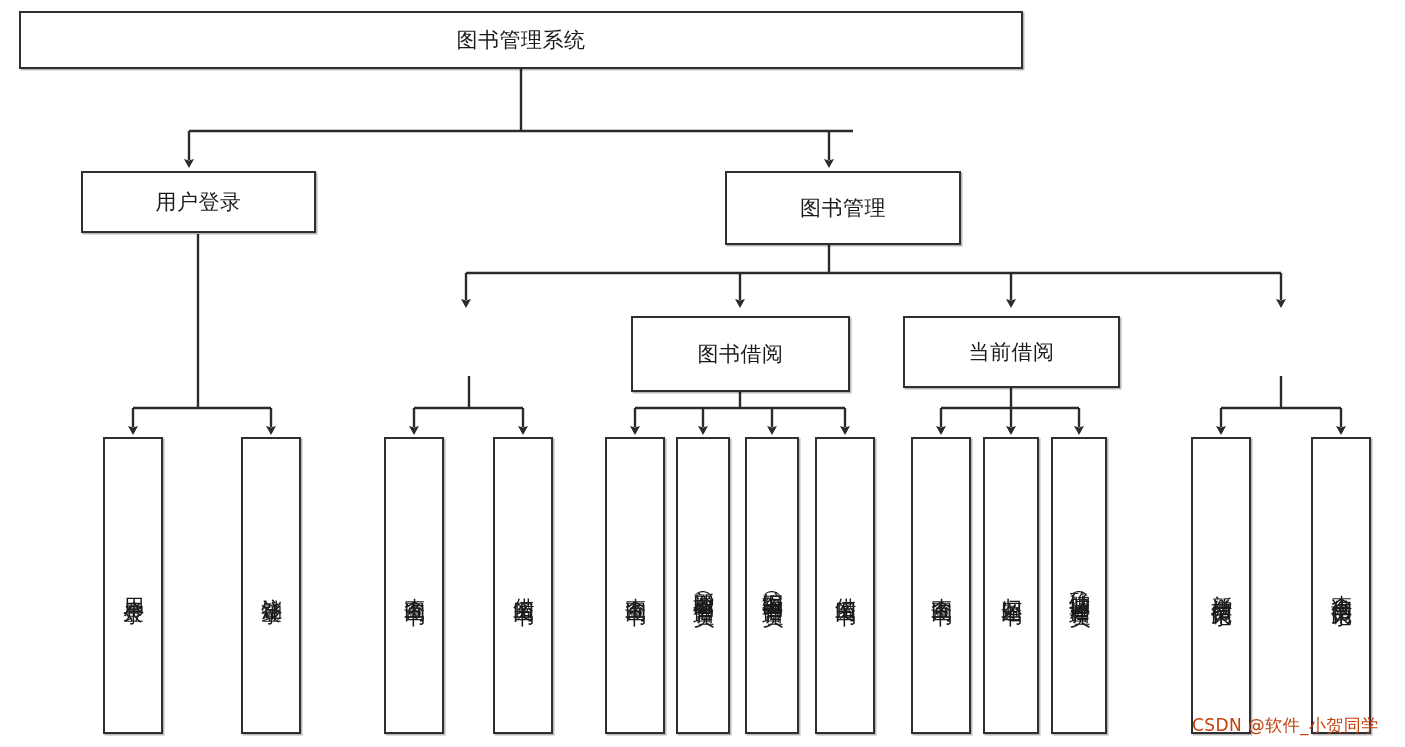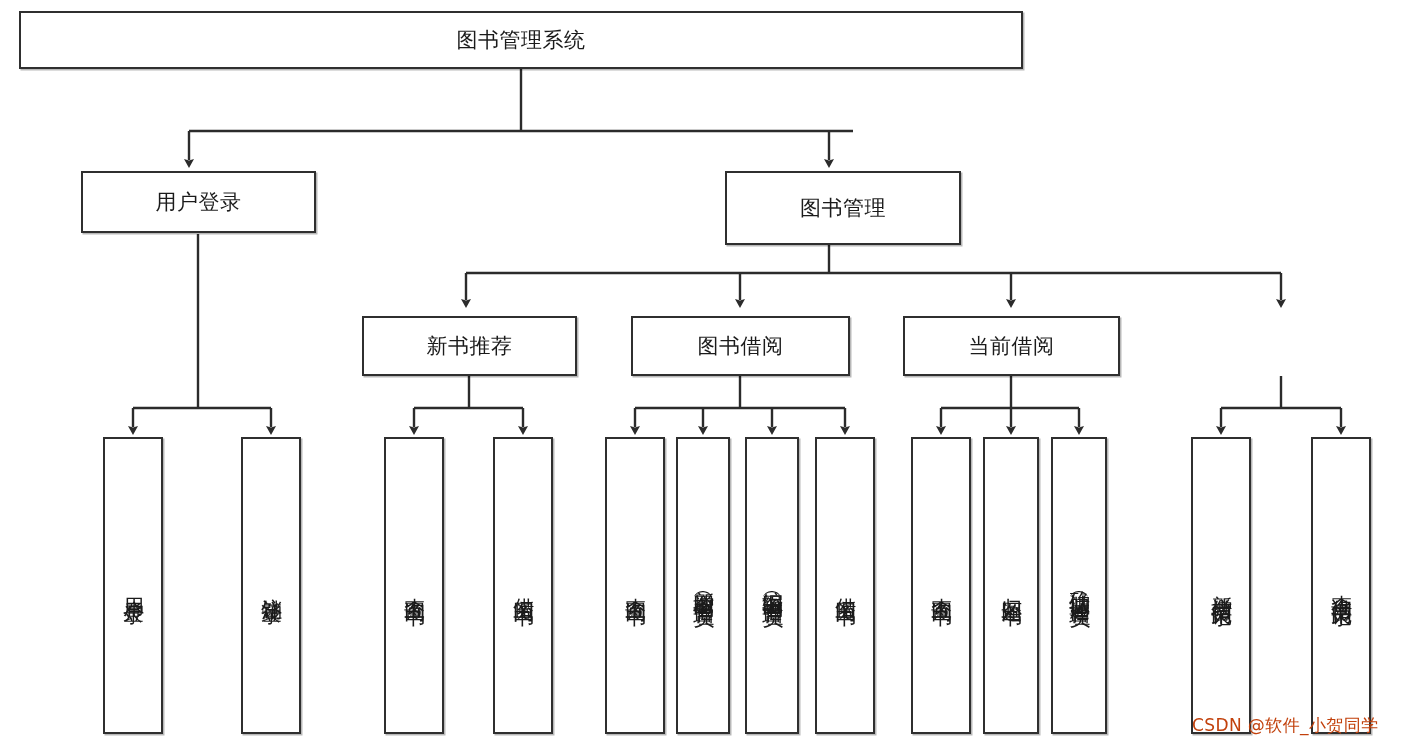--- a/index.html
+++ b/index.html
@@ -126,29 +126,26 @@
   </div>
 
   <div class="node horizontal" style="left:81px; top:171px; width:235px; height:62px;">
     <span class="label">用户登录</span>
   </div>
 
   <div class="node horizontal" style="left:711px; top:171px; width:236px; height:74px;margin-left:14px;">
     <span class="label">图书管理</span>
   </div>
 
-  <div class="node horizontal" style="left:362px; top:316px; width:215px; height:60px;">
-    <span class="label">新书推荐</span>
-  </div>
-
-  <div class="node horizontal" style="left:631px; top:316px; width:219px; height:60px;">
+
+  <div class="node horizontal" style="left:631px; top:316px; width:219px; height:76px;">
     <span class="label">图书借阅</span>
   </div>
 
-  <div class="node horizontal" style="left:903px; top:316px; width:217px; height:60px;">
+  <div class="node horizontal" style="left:903px; top:316px; width:217px; height:72px;">
     <span class="label">当前借阅</span>
   </div>
 
 
   <div class="node vertical" style="left:103px; top:437px; width:60px; height:297px;">
     <span class="label">用户登录</span>
   </div>
 
   <div class="node vertical" style="left:241px; top:437px; width:60px; height:297px;">
     <span class="label">注销登录</span>

